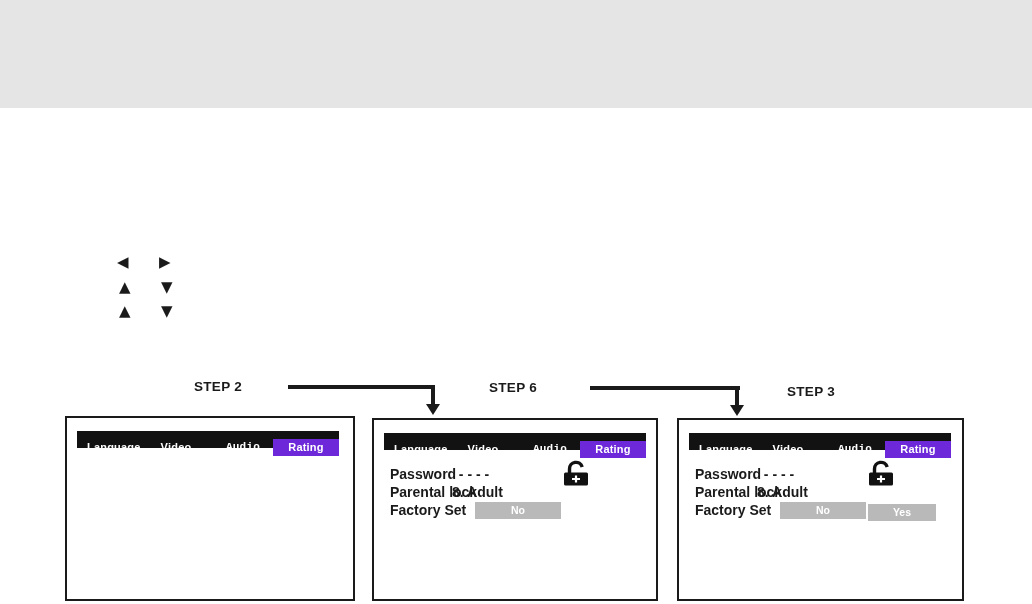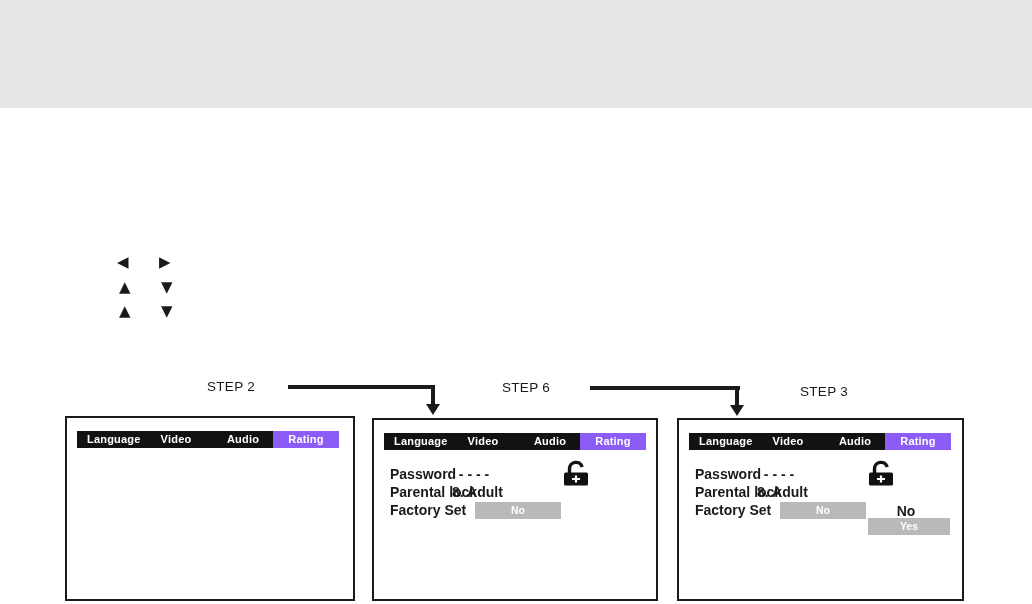--- a/index.html
+++ b/index.html
@@ -9,35 +9,35 @@
     font-family:"Liberation Sans","DejaVu Sans",sans-serif;
     color:#1a1a1a;
   }
   
   .banner { position:absolute; left:0; top:0; width:1032px; height:108px; background:#e5e5e5; }
 
   
   .key { position:absolute; font-family:"DejaVu Sans",sans-serif; font-size:15px; line-height:15px; color:#1a1a1a; }
 
   
-  .step-label { position:absolute; font-size:13.5px; font-weight:normal; letter-spacing:.3px; color:#1a1a1a; white-space:nowrap;margin-left:13px; }
+  .step-label { position:absolute; font-size:13.5px; font-weight:bold; letter-spacing:.3px; color:#1a1a1a; white-space:nowrap; }
 
   
   .conn { position:absolute; background:#1a1a1a; }
   .arrowhead { position:absolute; width:0; height:0;
     border-left:7px solid transparent; border-right:7px solid transparent; border-top:11px solid #1a1a1a; }
 
   
   .screen { position:absolute; background:#ffffff; border:2px solid #1a1a1a; }
   .menubar { position:absolute; left:10px; top:13px; width:262px; height:17px; background:#121212; }
-  .menubar .tab { position:absolute; top:0; height:17px; line-height:17px; font-size:11px; font-weight:bold; color:#ffffff; white-space:nowrap; letter-spacing:.2px; }
+  .menubar .tab { position:absolute; top:8px; height:17px; line-height:17px; font-size:11px; font-weight:bold; color:#ffffff; white-space:nowrap; letter-spacing:.2px; }
   .tab-language { left:10px; }
   .tab-video { left:99px; transform:translateX(-50%); }
-  .tab-audio  { left:166px; transform:translateX(-50%); }
-  .tab-rating { right:0; width:66px; background:#8b5cf6; text-align:center; }
+  .tab-audio  { left:166px; transform:translateX(-50%);font-family:Liberation Mono, monospace; }
+  .tab-rating { right:0; width:66px; background:#6d28d9; text-align:center; }
 
   .fld { position:absolute; font-size:14px; font-weight:bold; color:#1a1a1a; line-height:14px; white-space:nowrap; }
   .lbl { left:16px; }
   .val-center { text-align:center; }
   .opt-box { position:absolute; height:17px; line-height:17px; background:#b9b9b9; color:#ffffff;
              font-size:10.5px; font-weight:bold; text-align:center; }
   .padlock { position:absolute; left:187px; top:40px; }
 </style>
 </head>
 <body>
@@ -106,16 +106,16 @@
     <svg class="padlock" width="30" height="27" viewBox="0 0 30 27">
       <path d="M8.5 13 L8.5 9 A6.5 6.5 0 0 1 21.2 6.9" fill="none" stroke="#111111" stroke-width="3.4"></path>
       <rect x="3" y="12.5" width="24" height="13" rx="1.5" fill="#111111"></rect>
       <path d="M11 19 H19 M15 15.5 V22.5" stroke="#ffffff" stroke-width="2.2"></path>
     </svg>
     <div class="fld lbl" style="top:65px;">Parental lock</div>
     <div class="fld" style="left:78px; top:65px;">8. Adult</div>
     <div class="fld lbl" style="top:83px;">Factory Set</div>
     <div class="opt-box" style="left:101px; top:82px; width:86px;">No</div>
     <div class="fld val-center" style="left:187px; top:84px; width:80px;">No</div>
-    <div class="opt-box" style="left:189px; top:98px; width:82px;">Yes</div>
+    <div class="opt-box" style="left:189px; top:84px; width:68px;">Yes</div>
   </div>
 
 </div>
 
 </body></html>

